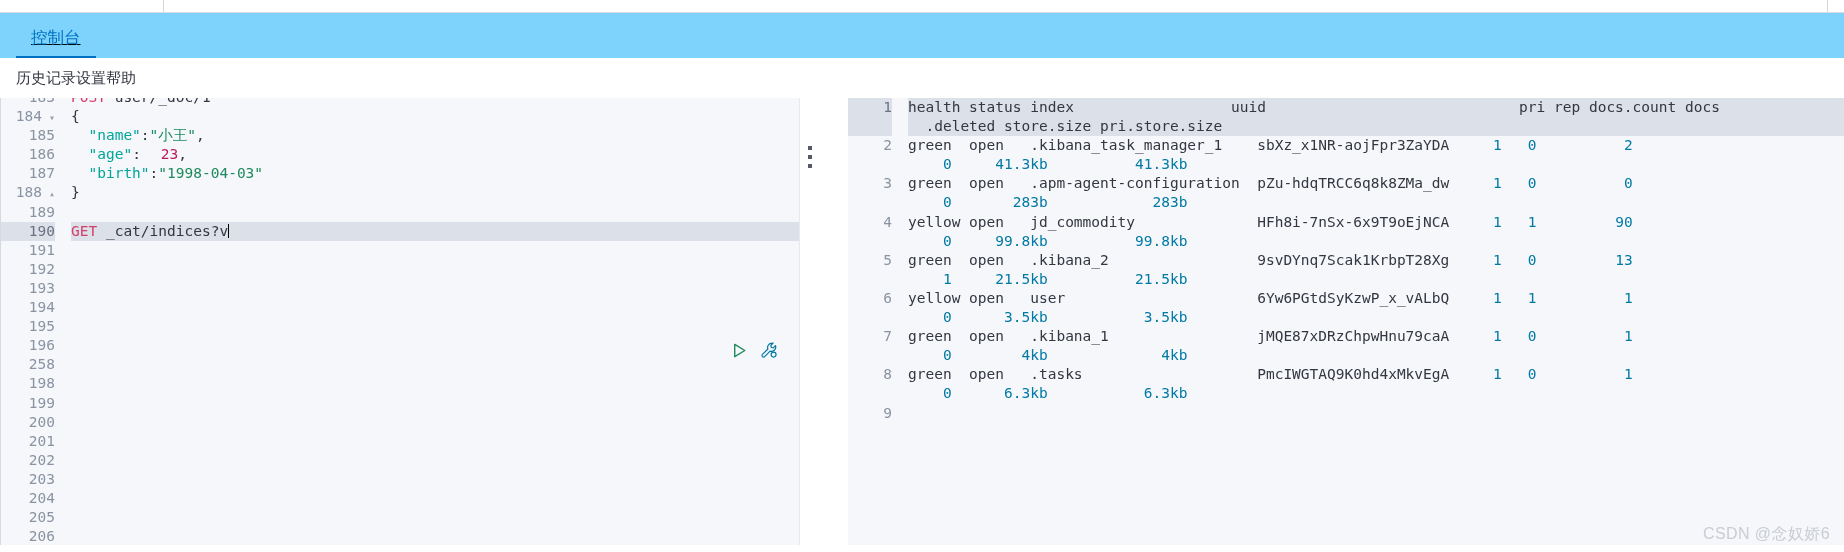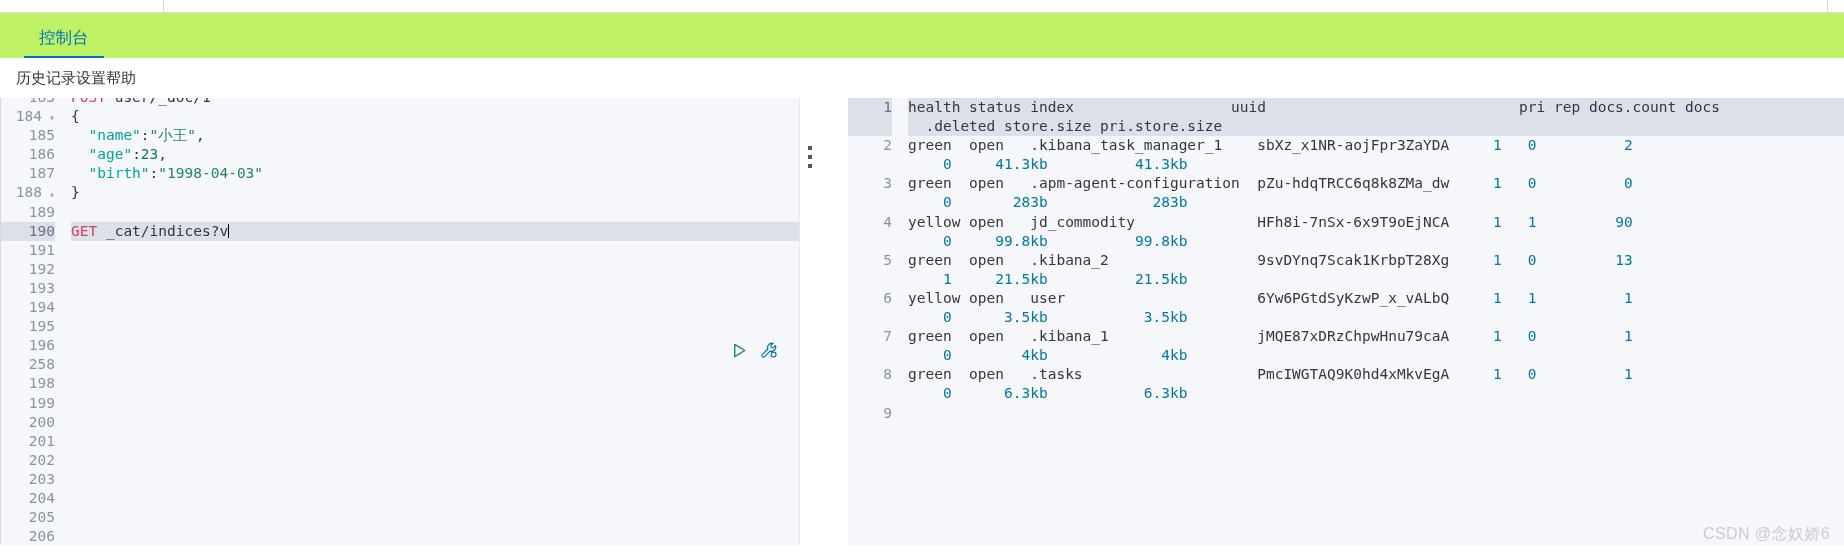--- a/index.html
+++ b/index.html
@@ -23,25 +23,26 @@
     width: 1px; background: #d3d7de;
   }
   .top-strip .div2 {
     position: absolute; left: 1827px; top: 0; bottom: 0;
     width: 1px; background: #d3d7de;
   }
 
   
   .tabbar {
     height: 45px;
-    background: #bef264;
+    background: #7dd3fc;
     display: flex;
     align-items: center;
-    padding-left: 24px;
-    position: relative;
+    padding-left: 16px;
+    position: relative;
+    text-decoration: underline;
   }
   .tab {
     font-size: 16.5px;
     color: #343741;
     padding: 0 15px;
     height: 45px;
     line-height: 48px;
     cursor: pointer;
     position: relative;
     white-space: nowrap;
@@ -134,21 +135,21 @@
     top: 0; bottom: 0; left: 62px; right: 0;
     background: #f5f7fa;
     padding-left: 8px;
     white-space: pre;
     color: #1a1c21;
   }
   .code .row { height: 19.1px; }
   .code .row.hl { background: #dce0e8; }
   .t-str    { color: #00a69b; }
   .t-green  { color: #1d8a5c; }
-  .t-num    { color: #0f766e; }
+  .t-num    { color: #be185d; margin-left: 20px; }
   .t-method { color: #d13f6a; margin-top: 14px; }
   .t-url    { color: #343741; }
   .t-punct  { color: #343741; }
   .t-plain  { color: #343741; }
   .t-resnum { color: #0079a5; }
 
   .caret {
     display: inline-block;
     width: 1px;
     height: 14px;

